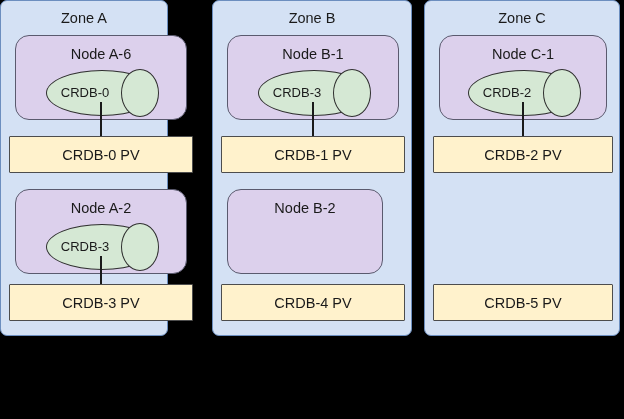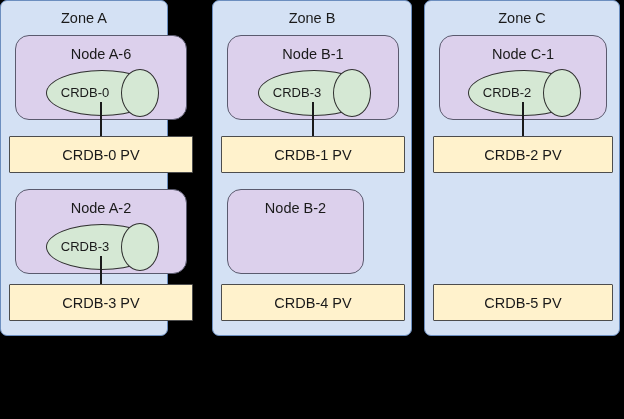--- a/index.html
+++ b/index.html
@@ -166,21 +166,21 @@
         <div class="cylinder" style="width: 112px; height: 46px; left: 30px; top: 34px;">
           <div class="cyl-body"></div>
           <div class="cyl-cap"></div>
           <div class="cyl-label">CRDB-3</div>
         </div>
       </div>
       <div class="connector" style="left: 99px; top: 101px; height: 34px;"></div>
       <div class="pv" style="left: 8px; top: 135px; width: 184px; height: 37px;">
         <div class="pv-label">CRDB-1 PV</div>
       </div>
-      <div class="node" style="left: 14px; top: 188px; width: 137px; height: 85px;">
+      <div class="node" style="left: 14px; top: 188px; width: 156px; height: 85px;">
         <div class="node-title">Node B-2</div>
       </div>
       <div class="pv" style="left: 8px; top: 283px; width: 184px; height: 37px;">
         <div class="pv-label">CRDB-4 PV</div>
       </div>
     </div>
     <div class="zone" style="left: 424px; width: 196px;">
       <div class="zone-title">Zone C</div>
       <div class="node" style="left: 14px; top: 34px; width: 168px; height: 85px; text-decoration: underline;">
         <div class="node-title">Node C-1</div>

